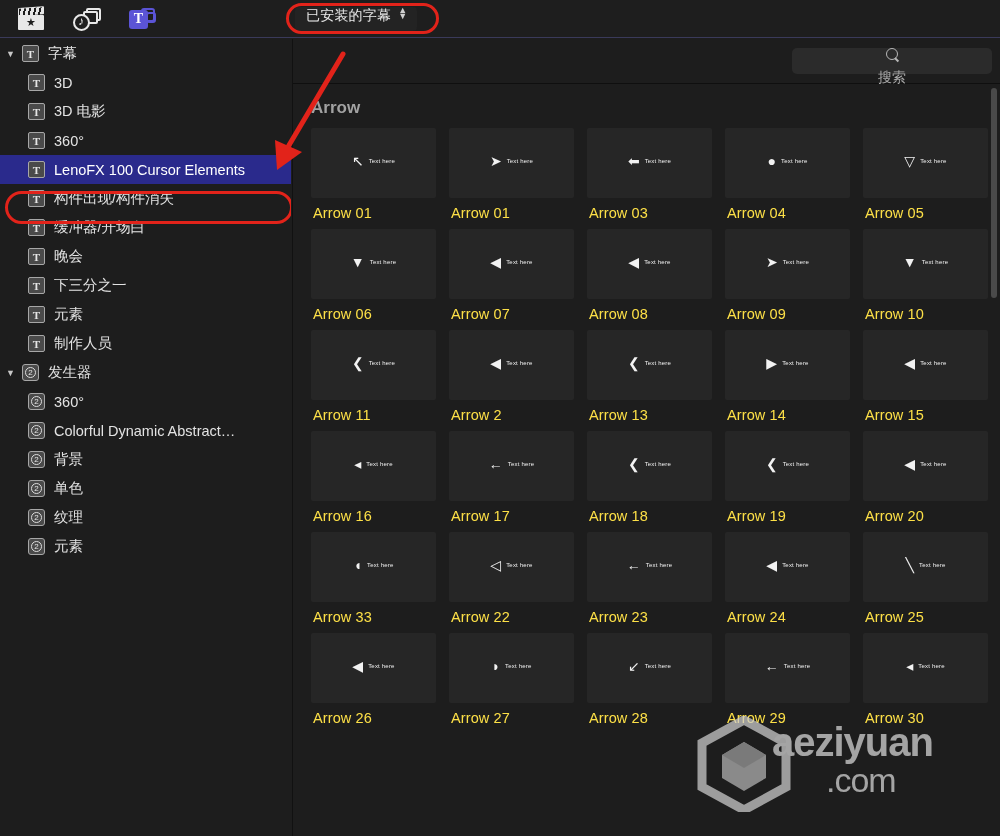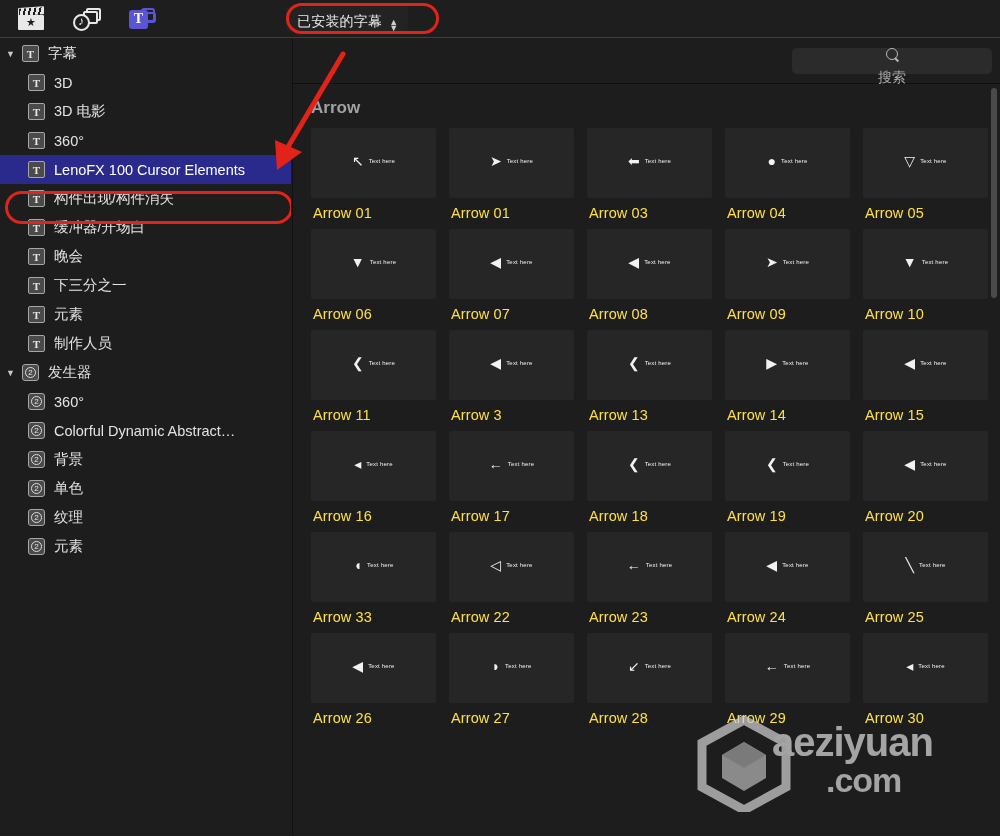--- a/index.html
+++ b/index.html
@@ -39,22 +39,22 @@
 
   
   .ic-title { position: relative; width: 28px; height: 23px; }
   .ic-title .sq { position: absolute; left: 0; top: 2px; width: 19px; height: 19px; background: #5b54d6; border-radius: 3px;
      display: flex; align-items: center; justify-content: center; color: #fff; font-family: "Liberation Serif", serif; font-weight: 700; font-size: 14px; }
   .ic-title .echo1 { position: absolute; left: 12px; top: 0px; width: 14px; height: 14px; border: 2px solid #5b54d6; border-radius: 3px; }
   .ic-title .echo2 { position: absolute; left: 17px; top: 4px; width: 10px; height: 11px; border: 2px solid #5b54d6; border-radius: 3px; }
 
   
   .popup {
-    position: absolute; left: 286px; top: 7px; height: 24px;
-    display: inline-flex; align-items: flex-end; gap: 7px;
+    position: absolute; left: 295px; top: 7px; height: 24px;
+    display: inline-flex; align-items: flex-start; gap: 7px;
     padding: 0 10px 0 11px;
     color: #e9e9e9; font-size: 14px; letter-spacing: .2px; cursor: pointer;
     background: #232323; border-radius: 4px;
   }
   .popup .updown { display: inline-flex; flex-direction: column; line-height: 6px; font-size: 9px; color: #cfcfcf; }
 
   
   .oval-popup {
     position: absolute; left: 286px; top: 3px; width: 153px; height: 31px;
     border: 3px solid #e2231a; border-radius: 16px; pointer-events: none;
@@ -128,21 +128,21 @@
   .thumb .tt { color: #f0f0f0; font-size: 6px; letter-spacing: .2px; white-space: nowrap; }
   .cap { color: #fde047; font-size: 14.5px; padding: 7px 0 0 2px; letter-spacing: .1px; }
 
   
   .vscroll { position: absolute; right: 3px; top: 2px; width: 6px; height: 748px; }
   .vscroll .thumbbar { position: absolute; left: 0; top: 2px; width: 6px; height: 210px; background: #4a4a4a; border-radius: 3px; }
 
   
   .watermark { position: absolute; right: 6px; bottom: 20px; width: 300px; height: 100px; pointer-events: none; opacity: .72; margin-top: 28px; }
   .wm-text { position: absolute; left: 78px; top: 4px; color: #d8d8d8; font-size: 40px; font-weight: 700; letter-spacing: -1px; }
-  .wm-dot { position: absolute; left: 132px; top: 45px; color: #d8d8d8; font-size: 34px; font-weight: 700; letter-spacing: -1px; }
+  .wm-dot { position: absolute; left: 132px; top: 45px; color: #d8d8d8; font-size: 34px; font-weight: 400; letter-spacing: -1px; }
 </style>
 </head>
 <body>
 
 <div id="app">
 
   <div class="toolbar">
     <div class="tool-icons">
 
       <div class="tool-btn">
@@ -391,21 +391,21 @@
             </div>
             <div class="cap">Arrow 11</div>
           </div>
           <div class="cell">
             <div class="thumb">
               <div class="inner">
                 <span class="glyph">◀</span>
                 <span class="tt">Text here</span>
               </div>
             </div>
-            <div class="cap">Arrow 3</div>
+            <div class="cap">Arrow 2</div>
           </div>
           <div class="cell">
             <div class="thumb">
               <div class="inner">
                 <span class="glyph">❮</span>
                 <span class="tt">Text here</span>
               </div>
             </div>
             <div class="cap">Arrow 13</div>
           </div>

